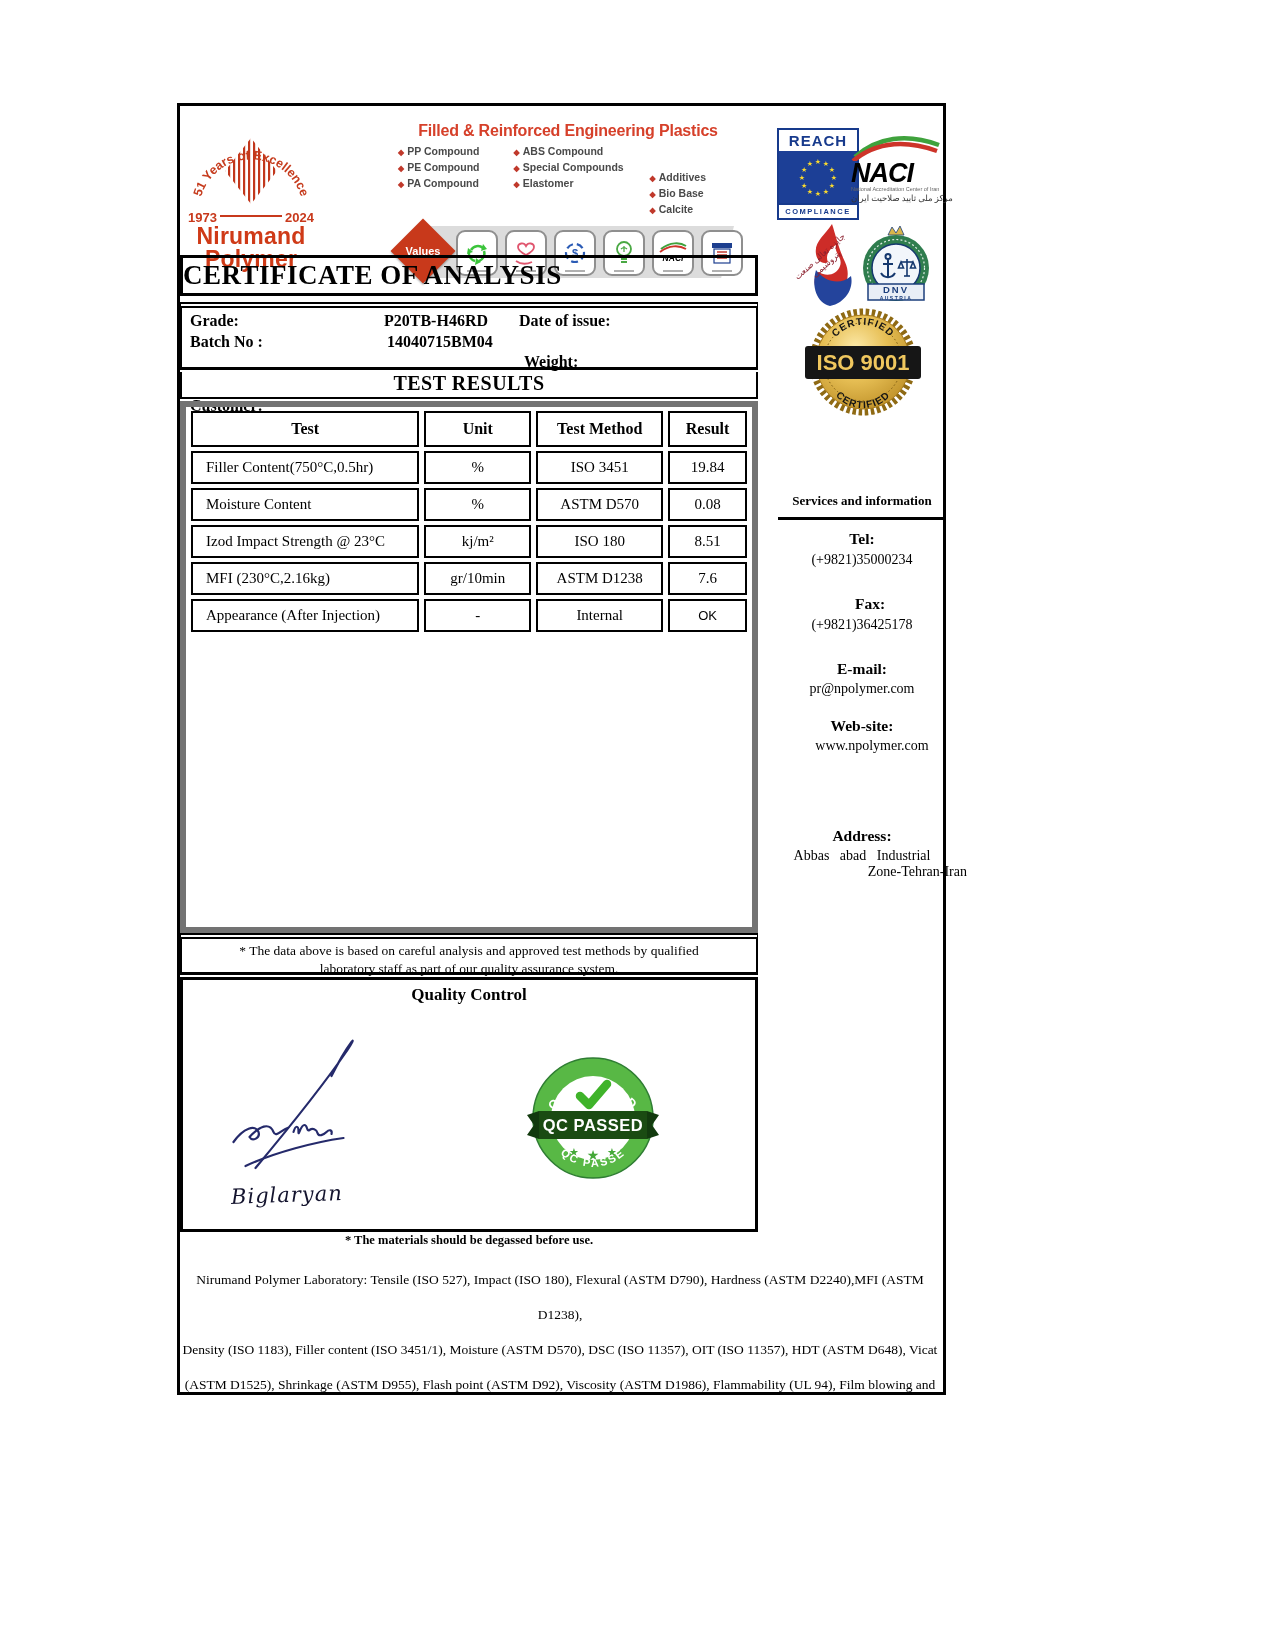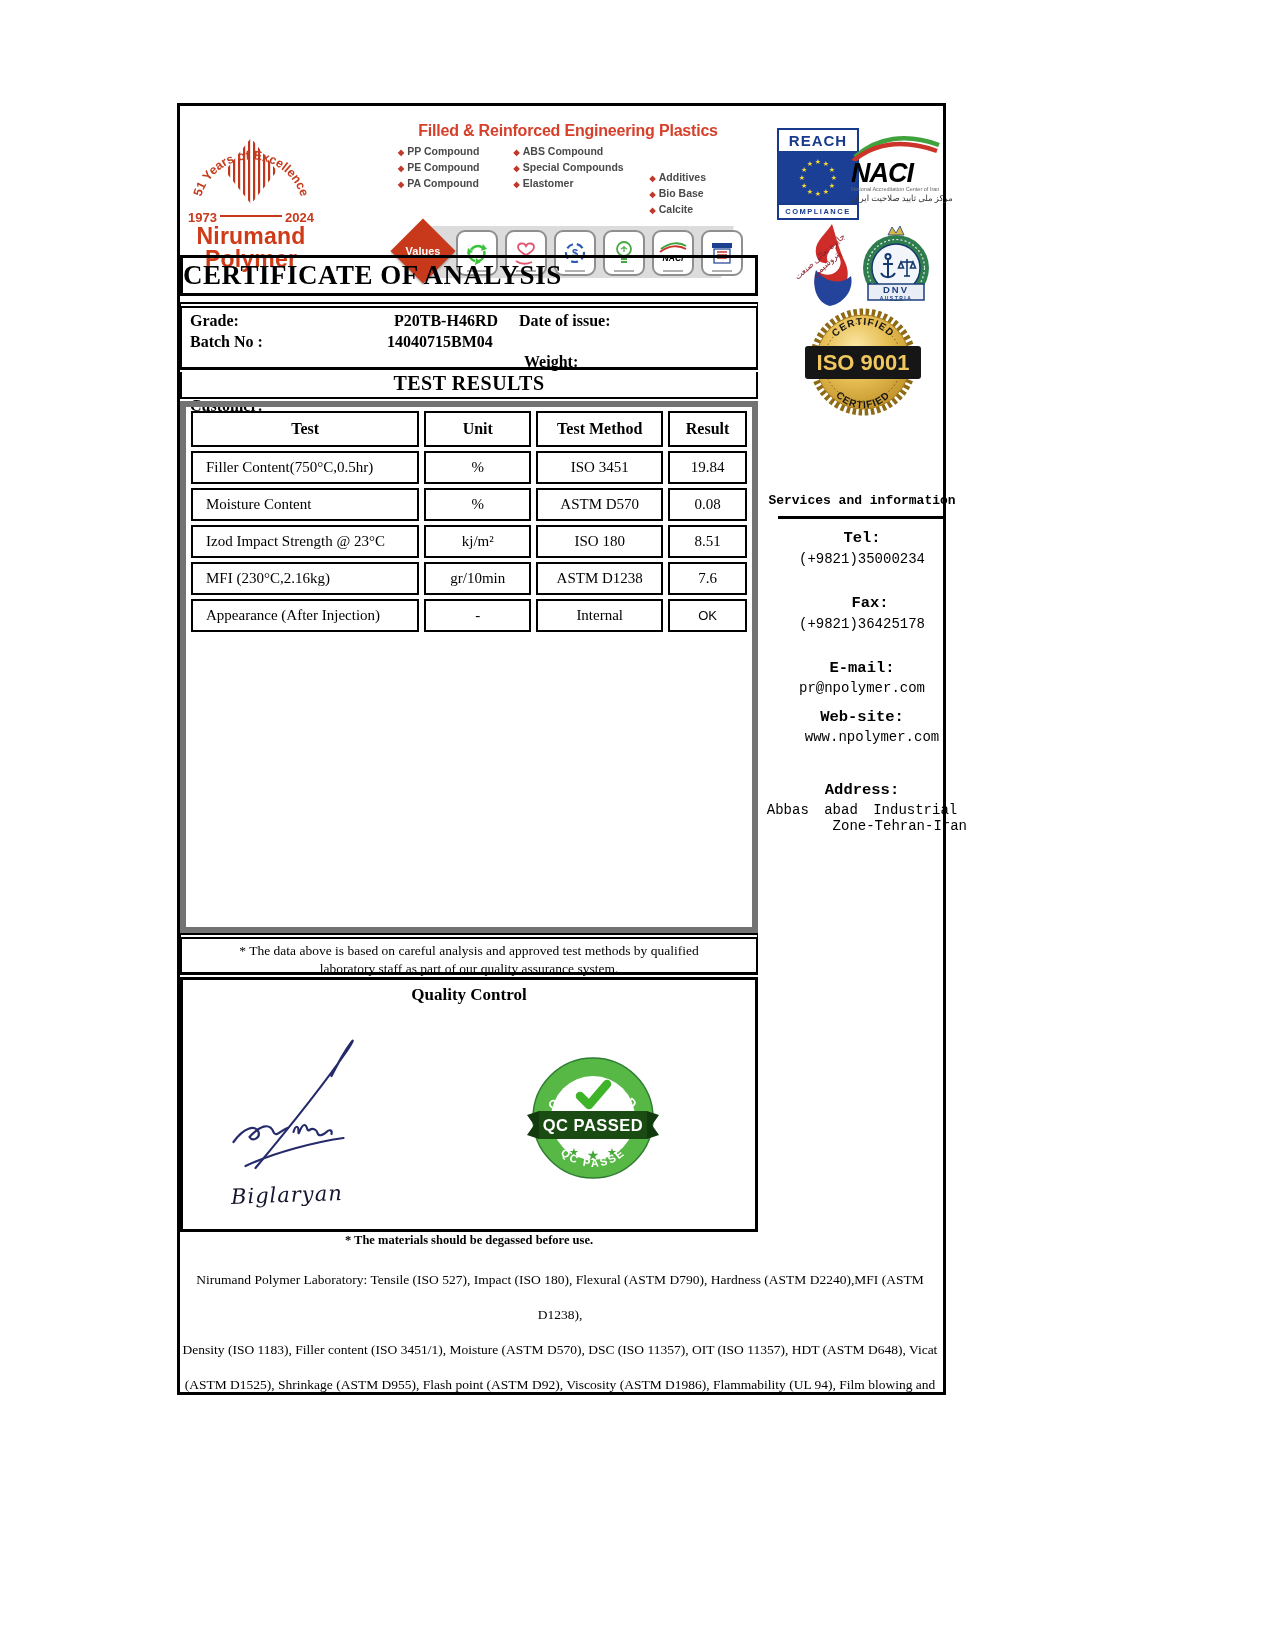--- a/index.html
+++ b/index.html
@@ -84,21 +84,21 @@
   .qc-sig{position:absolute;left:35px;top:40px;}
   .qc-name{position:absolute;left:48px;top:203px;font-family:"DejaVu Serif",serif;font-style:italic;
            font-size:21px;color:#14142e;letter-spacing:1px;transform:rotate(-2deg);}
   .qc-badge{position:absolute;left:344px;top:72px;}
   .degas{left:180px;top:1233px;width:578px;text-align:center;font-weight:bold;font-size:12.5px;}
 
   
   .footer{left:182px;top:1262px;width:756px;text-align:center;font-size:13.5px;line-height:35px;}
 
   
-  .sidebar{left:757px;top:493px;width:210px;text-align:center;font-family:Liberation Mono, monospace;}
+  .sidebar{left:757px;top:493px;width:210px;text-align:center;}
   .svc-title{font-weight:bold;font-size:13px;}
   .svc-rule{width:168px;border:none;border-top:3px solid #000;margin:8px auto 10px auto;}
   .sb-label{font-weight:bold;font-size:15.5px;}
   .sb-value{font-size:14px;}
   .addr1{word-spacing:7px;}
 </style>
 </head>
 <body>
 
 <div class="page">
@@ -289,21 +289,21 @@
       </text>
     </svg>
   </div>
 
   <div class="abs titlebox">
     <span>CERTIFICATE OF ANALYSIS</span>
   </div>
 
   <div class="abs gradebox">
     <span class="g-label" style="left:8px;top:4px;">Grade:</span>
-    <span class="g-label" style="left:212px;top:4px;">P20TB-H46RD</span>
+    <span class="g-label" style="left:202px;top:4px;">P20TB-H46RD</span>
     <span class="g-label" style="left:337px;top:4px;">Date of issue:</span>
     <span class="g-label" style="left:8px;top:25px;">Batch No :</span>
     <span class="g-label" style="left:205px;top:25px;">14040715BM04</span>
     <span class="g-label" style="left:8px;top:45px;margin-top:44px;">Customer:</span>
     <span class="g-label" style="left:342px;top:45px;">Weight:</span>
   </div>
 
   <div class="abs trhead">TEST RESULTS</div>
 
   <div class="abs tableregion">
@@ -412,19 +412,19 @@
 
   <div class="abs sidebar">
     <div class="svc-title">Services and information</div>
     <hr class="svc-rule">
     <div class="sb-label" style="margin-top:6px;">Tel:</div>
     <div class="sb-value" style="margin-top:4px;">(+9821)35000234</div>
     <div class="sb-label" style="margin-top:27px;margin-left:16px;">Fax:</div>
     <div class="sb-value" style="margin-top:4px;">(+9821)36425178</div>
     <div class="sb-label" style="margin-top:27px;">E-mail:</div>
     <div class="sb-value" style="margin-top:3px;">pr@npolymer.com</div>
-    <div class="sb-label" style="margin-top:12px;">Web-site:</div>
+    <div class="sb-label" style="margin-top:20px;">Web-site:</div>
     <div class="sb-value" style="margin-top:3px;padding-left:20px;">www.npolymer.com</div>
-    <div class="sb-label" style="margin-top:36px;">Address:</div>
+    <div class="sb-label" style="margin-top:73px;">Address:</div>
     <div class="sb-value addr1" style="margin-top:3px;">Abbas abad Industrial</div>
     <div class="sb-value" style="text-align:right;">Zone-Tehran-Iran</div>
   </div>
 </div>
 
 </body></html>

